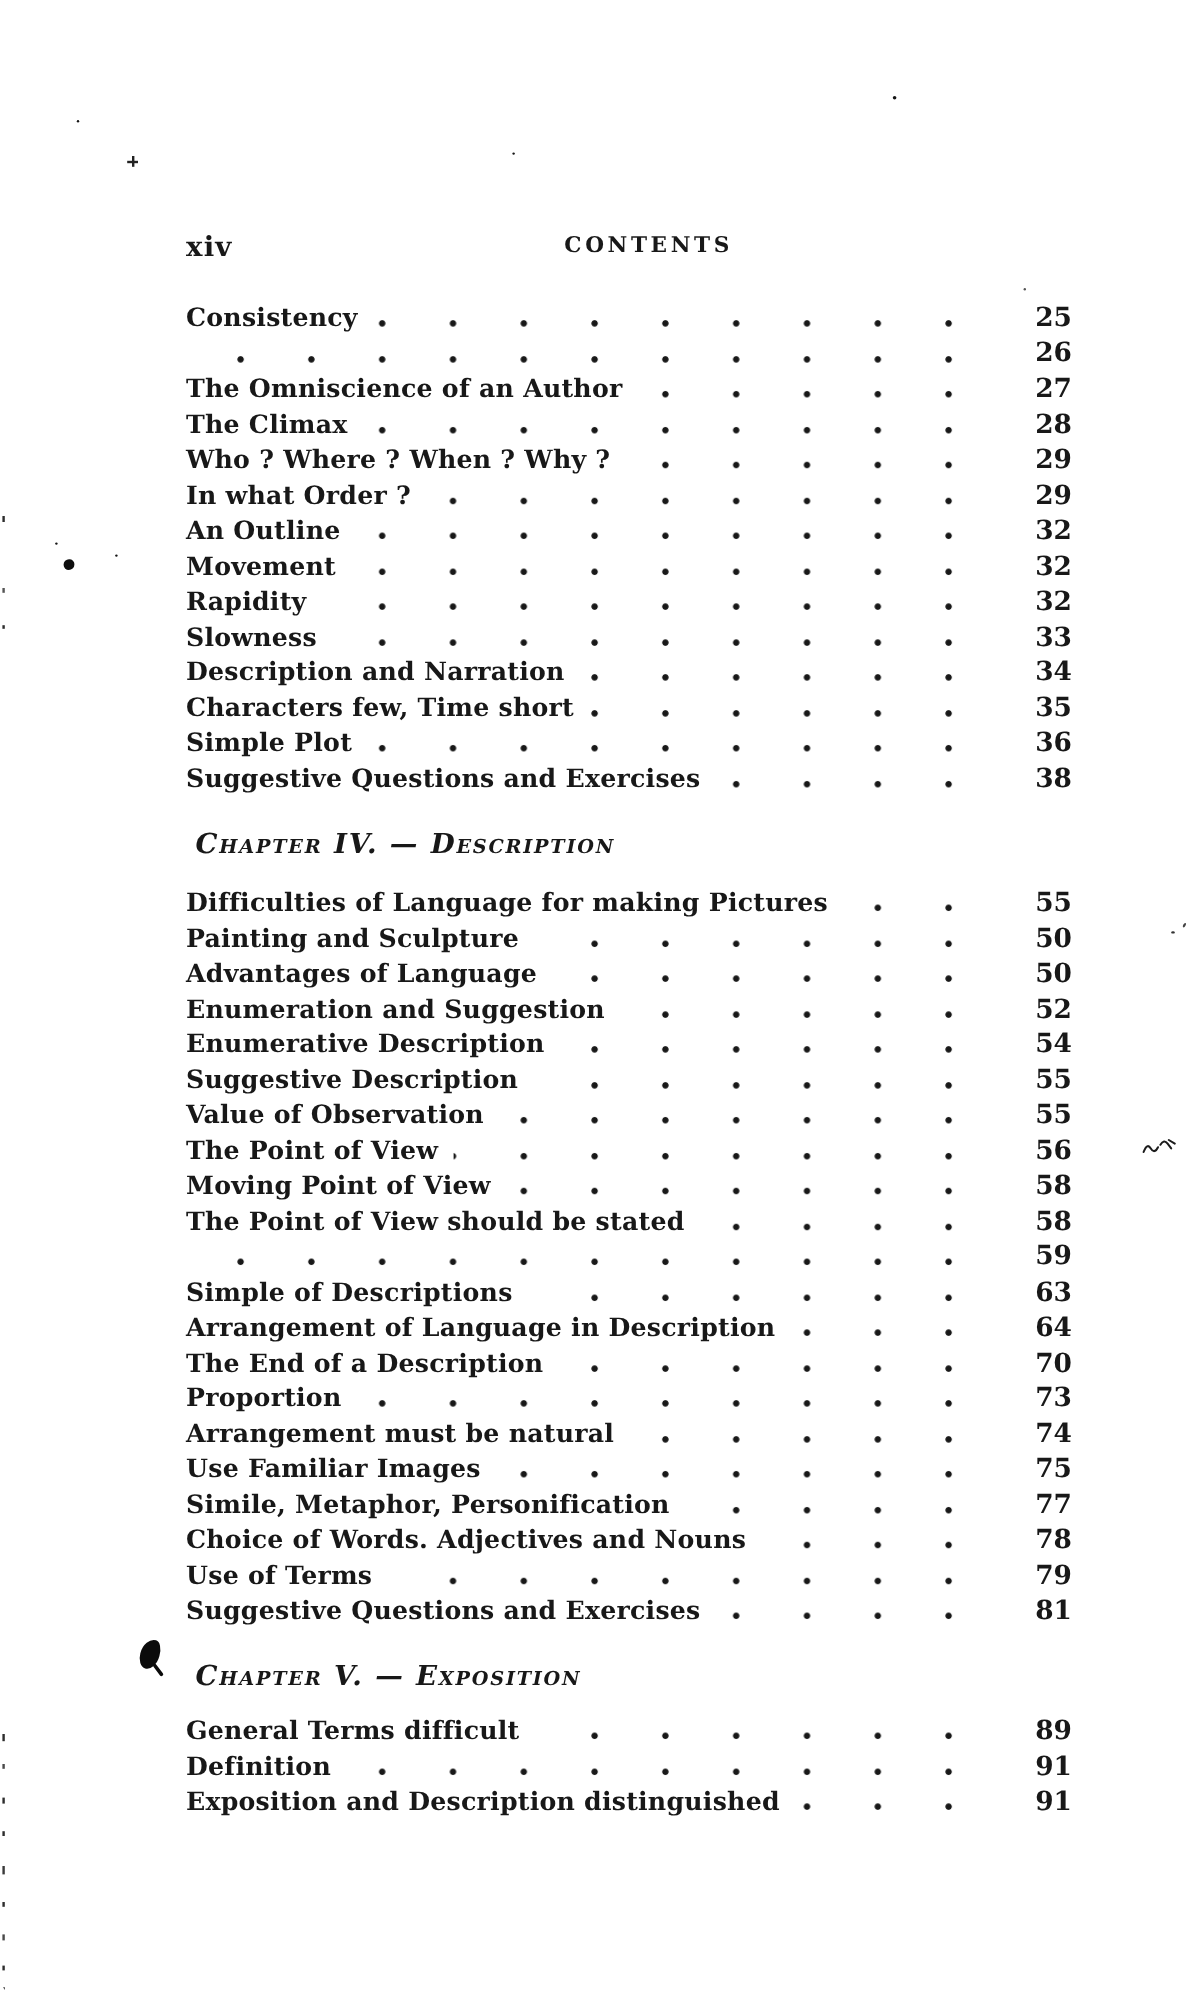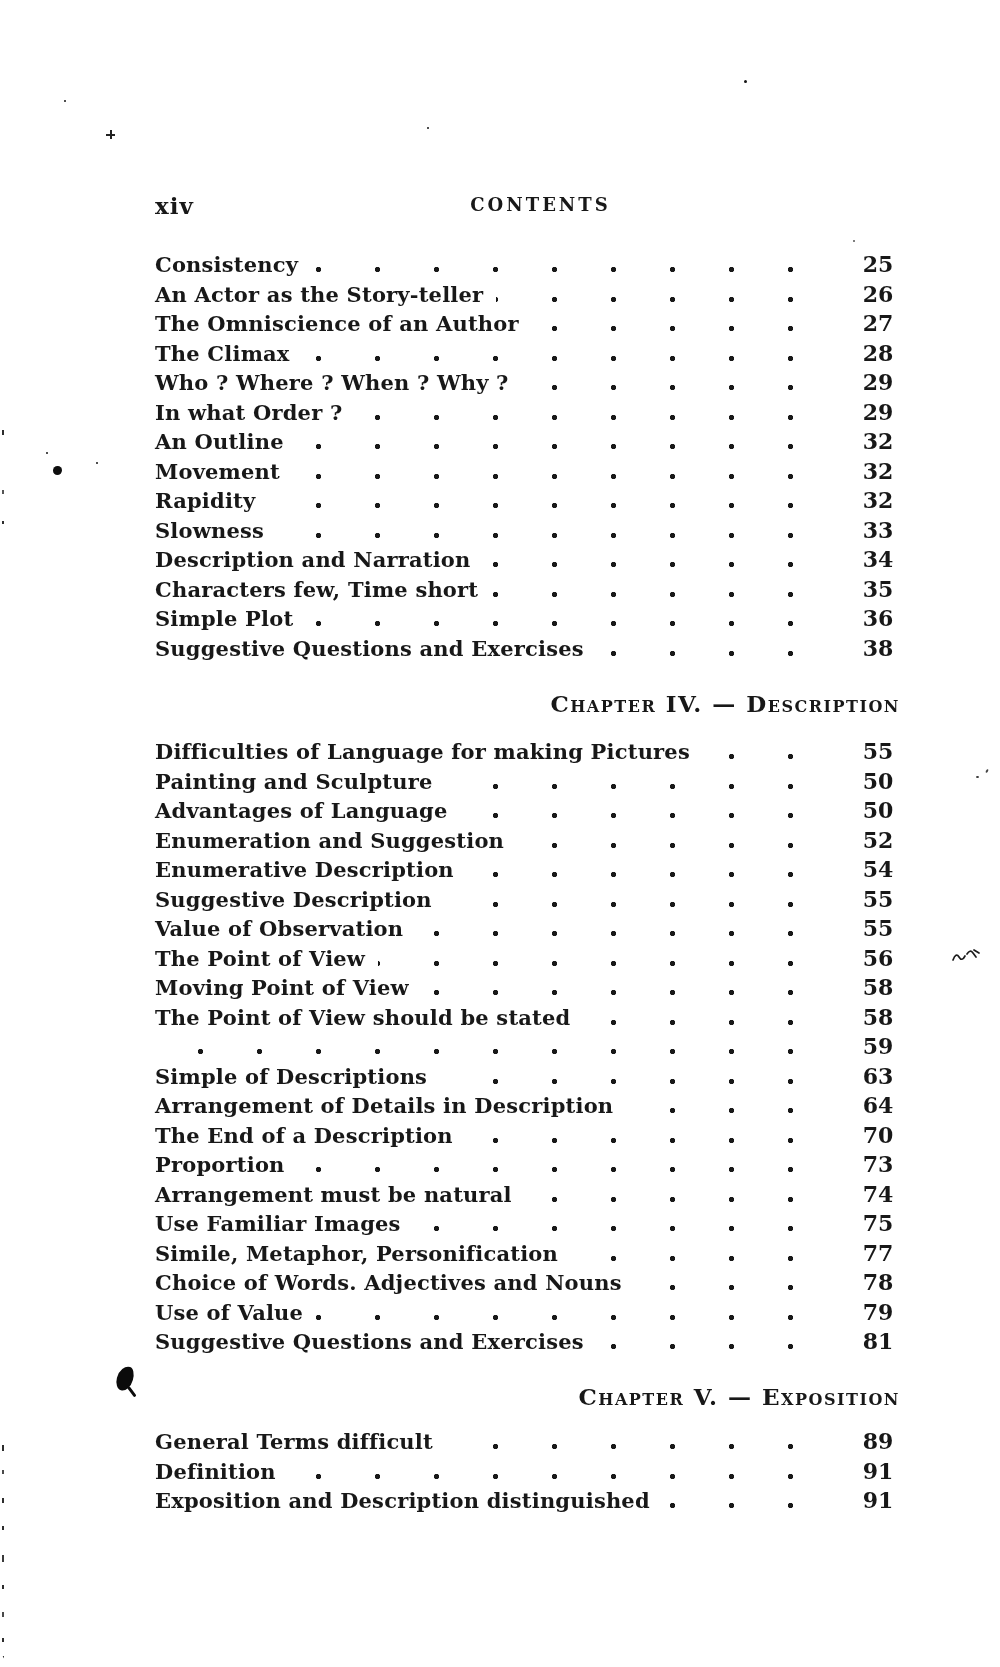--- a/index.html
+++ b/index.html
@@ -50,25 +50,25 @@
   }
   .toc-row .leader{flex:1;}
   .toc-row .p{
     background:var(--paper);
     padding-left:12px;min-width:44px;text-align:center;
     font-size:22px;font-weight:700;
   }
 
   .chapter-heading{
     position:absolute;left:155px;width:745px;
-    text-align:right;
+    text-align:left;
     font-size:23px;font-weight:700;
     font-variant-caps:small-caps;
     letter-spacing:1.5px;
-    padding-left:8px;box-sizing:border-box;
+    padding-left:8px;box-sizing:border-box;font-style:italic;
   }
   .h4{top:690px;}
   .h5{top:1383px;}
 
   
   .artifact{position:absolute;}
   .dot{background:#151515;border-radius:50%;}
   .margin-dot{left:53px;top:466px;width:9px;height:9px;background:#0e0e0e;border-radius:50% 46% 52% 48%;}
   .plus-mark{left:106px;top:130px;width:9px;height:9px;}
   .plus-mark::before{content:"";position:absolute;left:0;top:4px;width:9px;height:2px;background:#222;}
@@ -95,21 +95,20 @@
   </div>
 
   <div class="toc sec1">
   <div class="toc-row">
     <span class="t">Consistency</span>
     <span class="leader"></span>
     <span class="p">25</span>
   </div>
 
   <div class="toc-row">
-    <span class="t">An Actor as the Story-teller</span>
     <span class="leader"></span>
     <span class="p">26</span>
   </div>
 
   <div class="toc-row">
     <span class="t">The Omniscience of an Author</span>
     <span class="leader"></span>
     <span class="p">27</span>
   </div>
 
@@ -247,21 +246,21 @@
     <span class="p">59</span>
   </div>
 
   <div class="toc-row">
     <span class="t">Simple of Descriptions</span>
     <span class="leader"></span>
     <span class="p">63</span>
   </div>
 
   <div class="toc-row">
-    <span class="t">Arrangement of Details in Description</span>
+    <span class="t">Arrangement of Language in Description</span>
     <span class="leader"></span>
     <span class="p">64</span>
   </div>
 
   <div class="toc-row">
     <span class="t">The End of a Description</span>
     <span class="leader"></span>
     <span class="p">70</span>
   </div>
 
@@ -289,21 +288,21 @@
     <span class="p">77</span>
   </div>
 
   <div class="toc-row">
     <span class="t">Choice of Words.  Adjectives and Nouns</span>
     <span class="leader"></span>
     <span class="p">78</span>
   </div>
 
   <div class="toc-row">
-    <span class="t">Use of Value</span>
+    <span class="t">Use of Terms</span>
     <span class="leader"></span>
     <span class="p">79</span>
   </div>
 
   <div class="toc-row">
     <span class="t">Suggestive Questions and Exercises</span>
     <span class="leader"></span>
     <span class="p">81</span>
   </div>
 </div>

